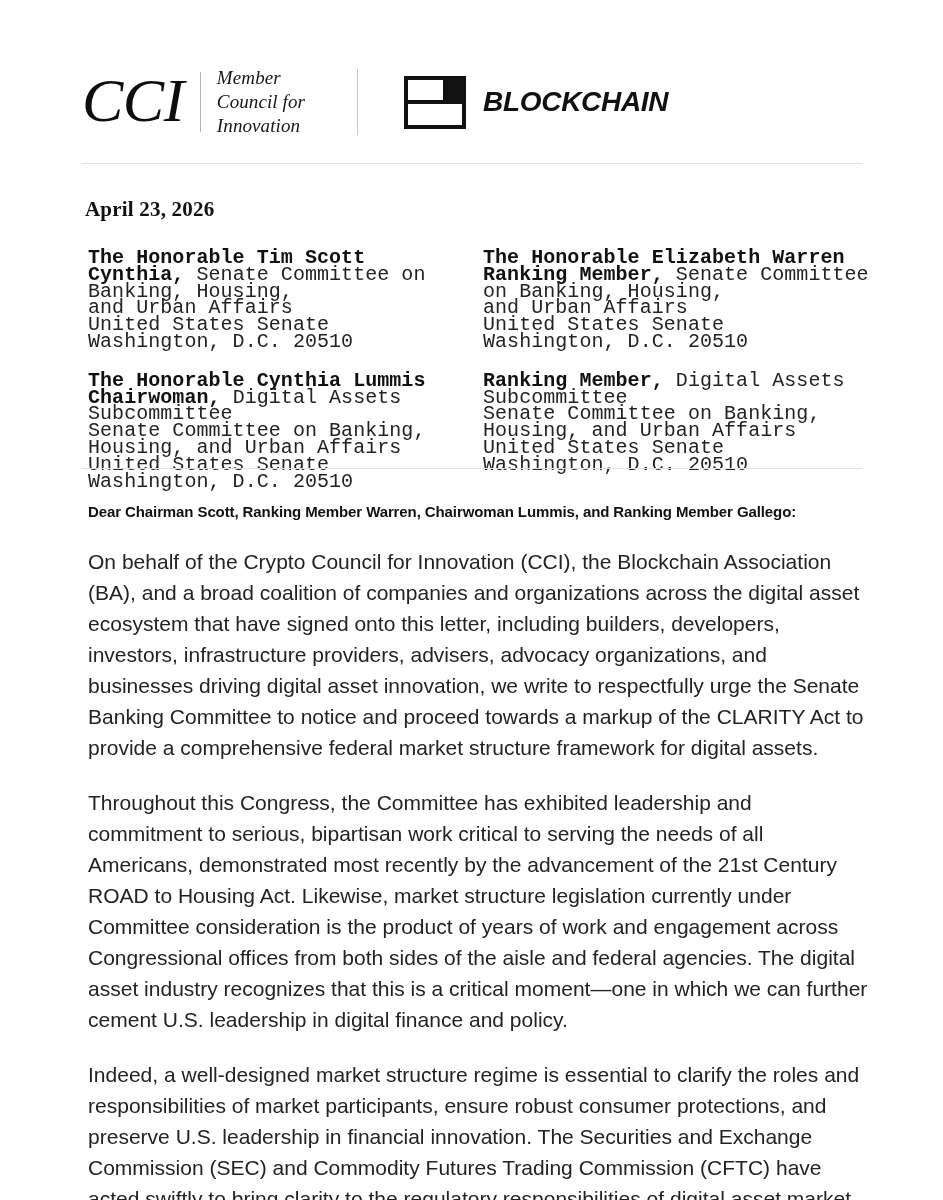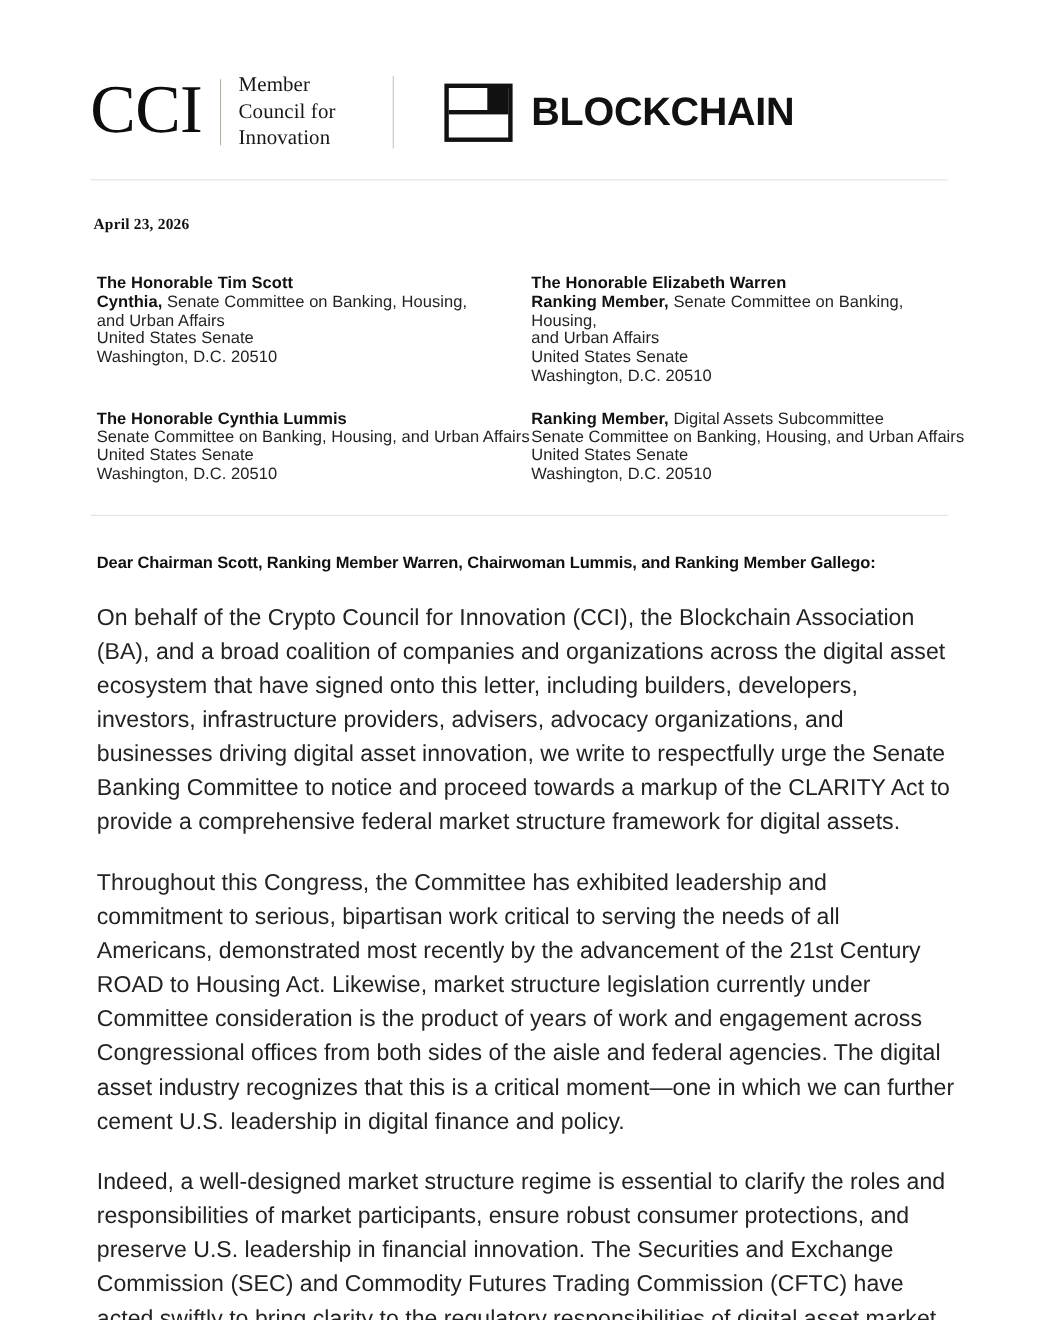--- a/index.html
+++ b/index.html
@@ -26,20 +26,21 @@
 
   
   .letterhead {
     position: absolute;
     left: 82px;
     top: 58px;
     width: 780px;
     height: 88px;
     display: flex;
     align-items: center;
+    font-style: italic;
   }
 
   
   .cci-lockup {
     display: flex;
     align-items: center;
     height: 72px;
   }
   .cci-mark {
     font-family: "Liberation Serif", serif;
@@ -102,21 +103,21 @@
     left: 0;
     right: 0;
     top: 50%;
     height: 4px;
     margin-top: -2px;
     background: #111111;
   }
   .ba-words {
     font-family: "Liberation Sans", sans-serif;
     font-weight: 700;
-    font-size: 36px;
+    font-size: 28px;
     line-height: 1.07;
     letter-spacing: -0.3px;
     color: #111111;
   }
 
   
   .hr {
     position: absolute;
     left: 82px;
     width: 780px;
@@ -126,43 +127,44 @@
   .hr-top { top: 163px; }
   .hr-mid { top: 468px; }
 
   
   .date {
     position: absolute;
     left: 85px;
     top: 197px;
     font-family: "Liberation Serif", serif;
     font-weight: 700;
-    font-size: 14px;
+    font-size: 21px;
     letter-spacing: 0.2px;
     color: #111111;
   }
 
   
   .recipients {
     position: absolute;
     left: 88px;
     top: 250px;
     width: 790px;
   }
   .recipient-row {
     display: flex;
     width: 100%;
   }
   .recipient-row + .recipient-row { margin-top: 22px; }
   .recipient {
     width: 50%;
-    font-size: 15px;
+    font-size: 20px;
     line-height: 16.8px;
     color: #232323;
     letter-spacing: 0.05px;
+    font-family: Liberation Mono, monospace;
   }
   .recipient .r-name {
     font-weight: 700;
     color: #111111;
   }
   .recipient .r-role strong {
     font-weight: 700;
     color: #111111;
   }
   .recipient .r-line { white-space: pre-wrap; }
@@ -244,20 +246,21 @@
         <div class="r-role"><strong>Ranking Member,</strong><span> Senate Committee on Banking, Housing,</span></div>
         <div class="r-line">and Urban Affairs</div>
         <div class="r-line">United States Senate</div>
         <div class="r-line">Washington, D.C. 20510</div>
       </div>
     </div>
 
     <div class="recipient-row">
       <div class="recipient">
         <div class="r-name">The Honorable Cynthia Lummis</div>
+        <div class="r-role"><strong>Chairwoman,</strong><span> Digital Assets Subcommittee</span></div>
         <div class="r-line">Senate Committee on Banking, Housing, and Urban Affairs</div>
         <div class="r-line">United States Senate</div>
         <div class="r-line">Washington, D.C. 20510</div>
       </div>
       <div class="recipient">
         <div class="r-role"><strong>Ranking Member,</strong><span> Digital Assets Subcommittee</span></div>
         <div class="r-line">Senate Committee on Banking, Housing, and Urban Affairs</div>
         <div class="r-line">United States Senate</div>
         <div class="r-line">Washington, D.C. 20510</div>
       </div>

